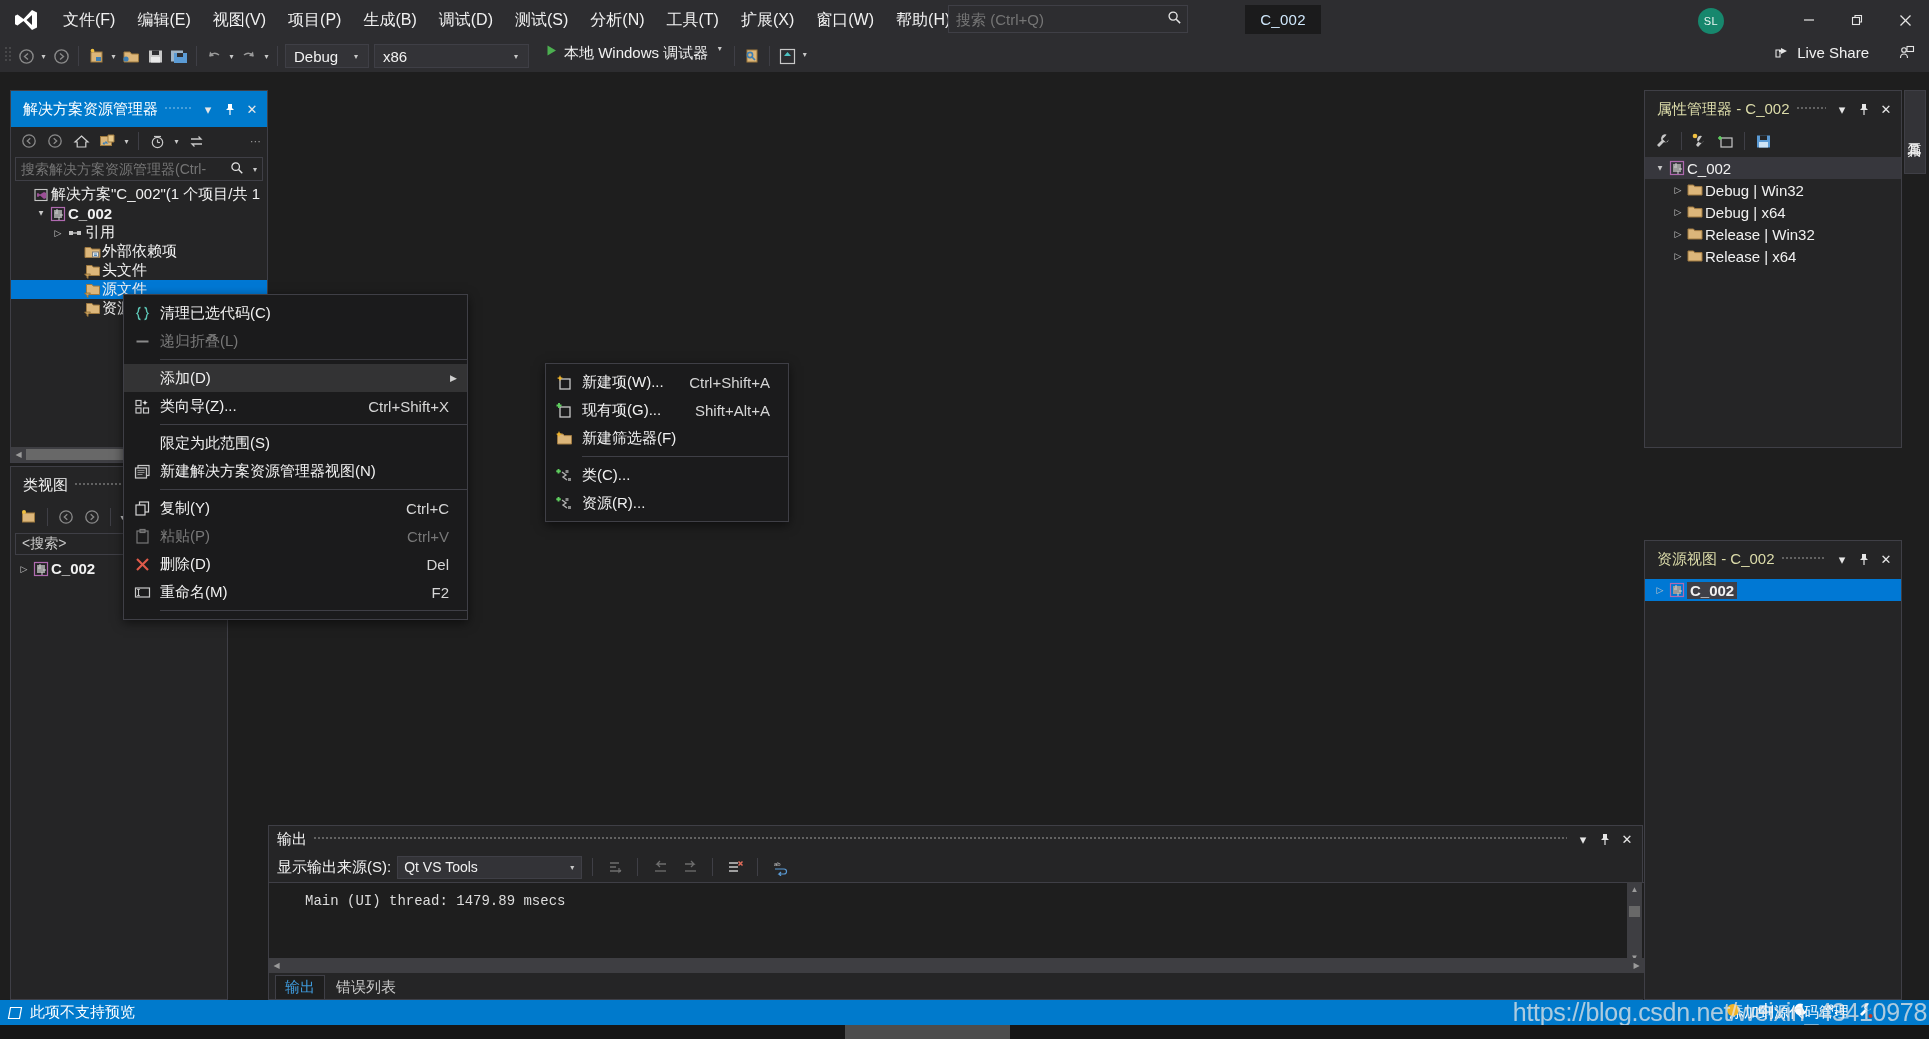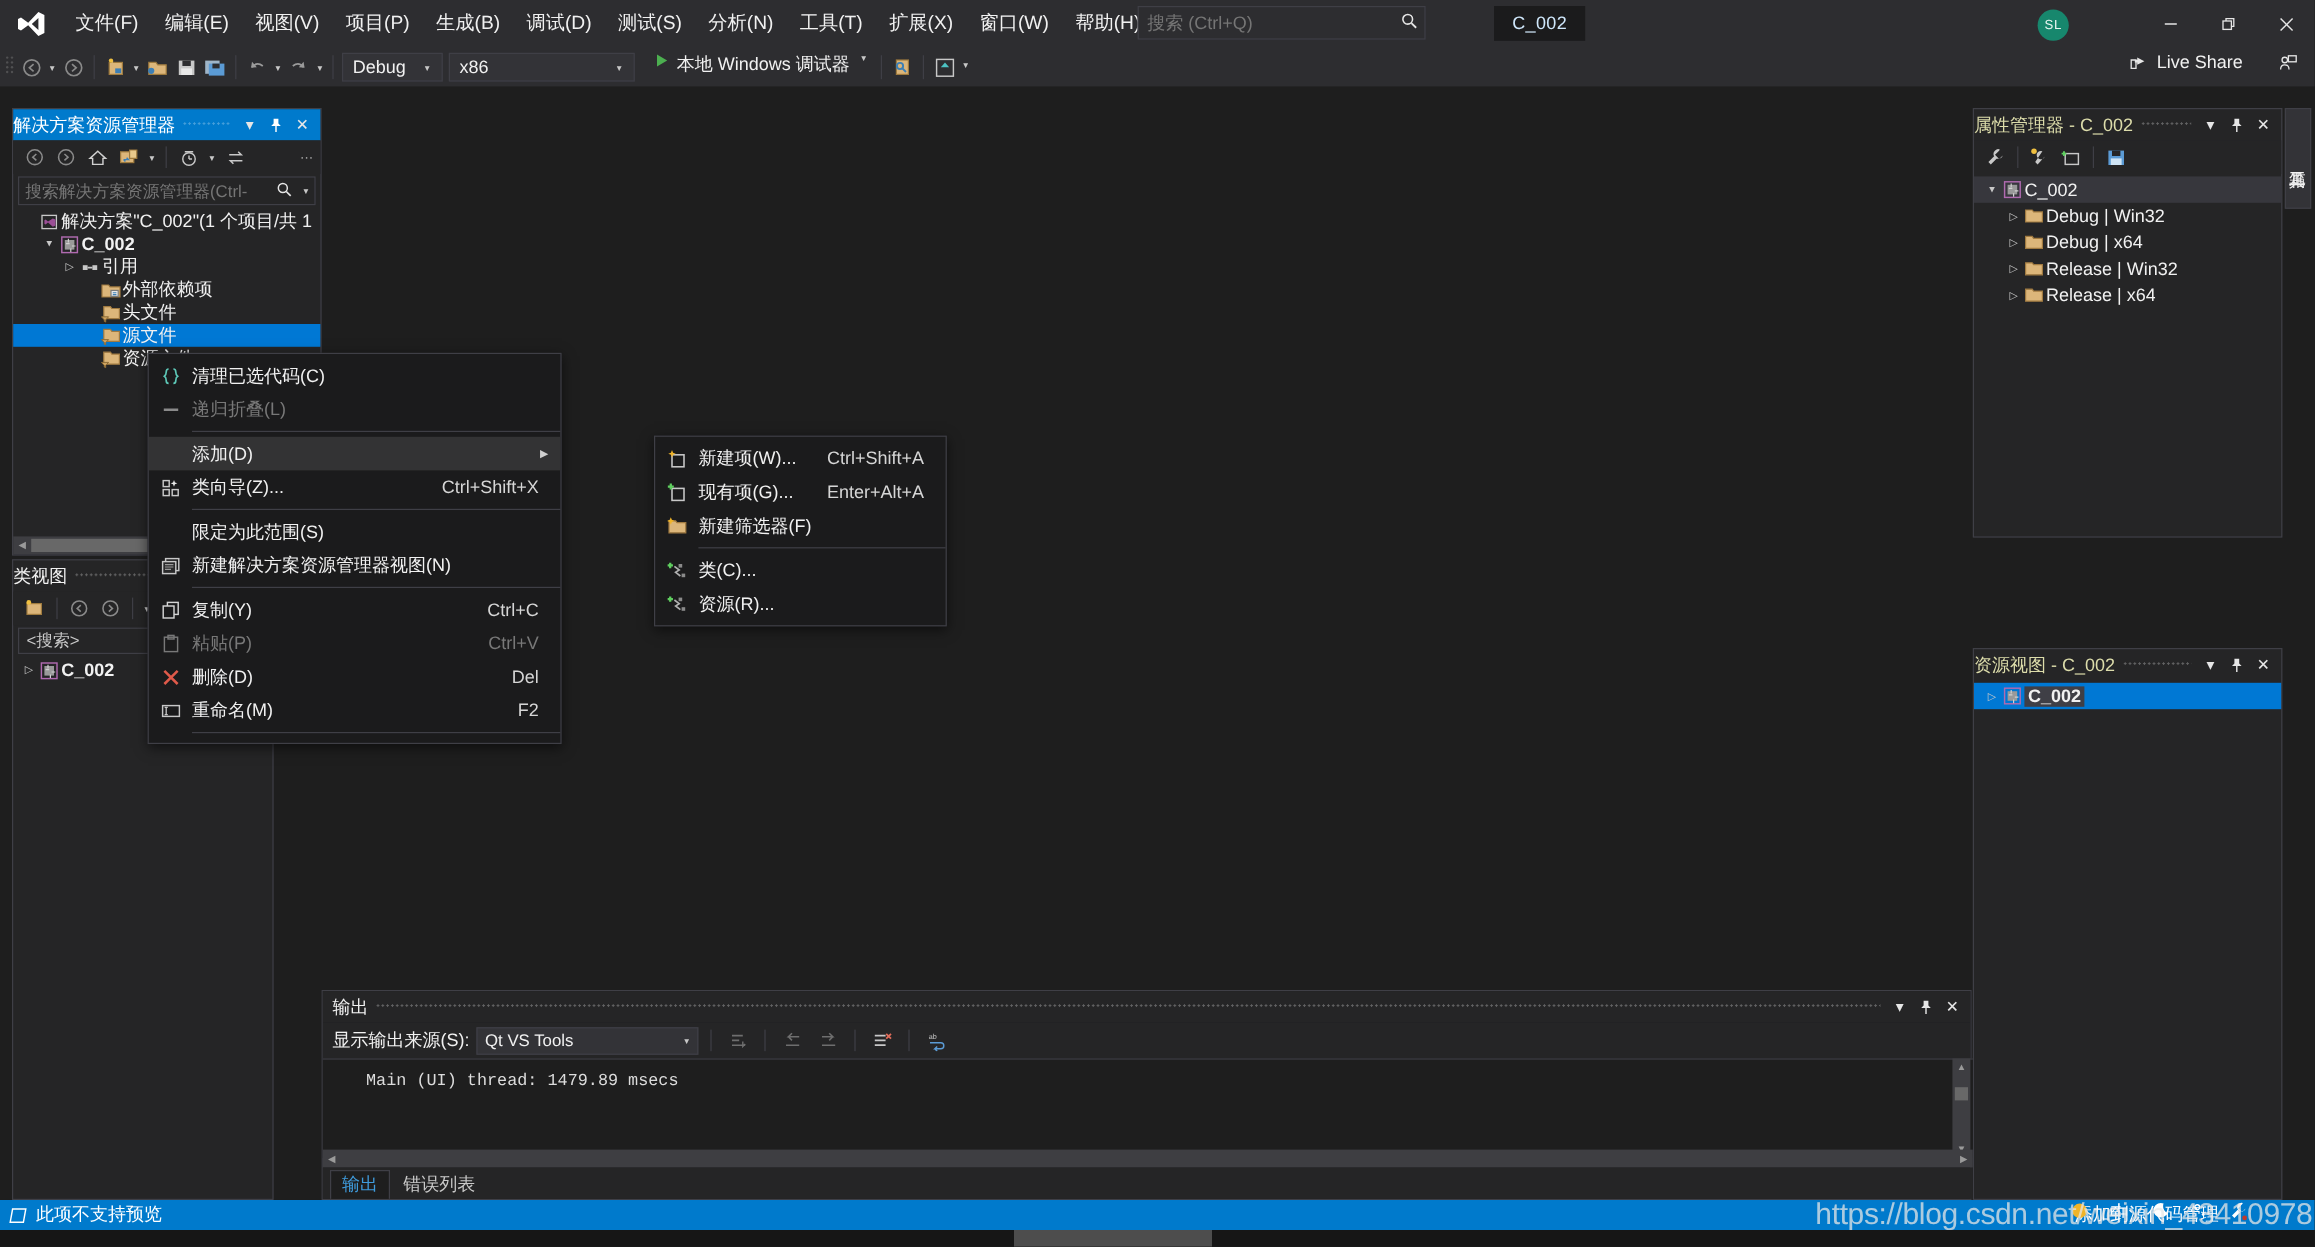--- a/index.html
+++ b/index.html
@@ -66,21 +66,21 @@
     height:24px; display:flex; align-items:flex-start; gap:6px; padding:0 4px 0 6px;
     font-size:15px; color:#f1f1f1; white-space:nowrap;
   }
   .livesharewrap{ position:absolute; right:60px; top:4px; display:flex; align-items:center; gap:7px; }
   .liveshare{ font-size:15px; color:#f1f1f1; }
   .fbicon{ position:absolute; right:14px; top:5px; color:#e6e6e6; }
 
   
   .panel{ position:absolute; background:#252526; border:1px solid #3f3f46; }
   .panel-title{
-    height:26px; display:flex; align-items:center; padding-left:0;
+    height:36px; display:flex; align-items:center; padding-left:12px;
     font-size:15px; color:#f1f1f1; white-space:nowrap;
   }
   .panel-title.active{ background:#007acc; color:#ffffff; }
   .dots{
     flex:1; height:26px; margin:0 6px;
     background-image:radial-gradient(circle, rgba(255,255,255,.28) 1px, transparent 1.1px);
     background-size:4px 4px; background-position:0 10px; background-repeat:repeat-x;
     min-width:10px;
   }
   .tbtns{ display:flex; align-items:center; gap:2px; padding-right:5px; }
@@ -951,21 +951,21 @@
       <div class="mi">
         <span class="mic">
           <span style="display: flex; align-items: center; justify-content: center;">
             <svg width="17" height="17" viewBox="0 0 17 17">
               <rect x="4" y="5" width="10" height="10" fill="none" stroke="#c8c8c8" stroke-width="1.3"></rect>
               <path d="M3 1 v5 M.5 3.5 h5" stroke="#5fce5f" stroke-width="1.9"></path>
             </svg>
           </span>
         </span>
         <span class="mtx">现有项(G)...</span>
-        <span class="msc">Enter+Alt+A</span>
+        <span class="msc">Shift+Alt+A</span>
       </div>
       <div class="mi">
         <span class="mic">
           <span style="display: flex; align-items: center; justify-content: center;">
             <svg width="18" height="17" viewBox="0 0 18 17">
               <path d="M2.5 4 h5.5 l1.2 1.6 h7.3 v8.4 H2.5 z" fill="#dcb67a" stroke="#a07a40"></path>
               <path d="M4 1 l.9 2.2 l2.2 .9 l-2.2 .9 l-.9 2.2 l-.9-2.2 l-2.2-.9 l2.2-.9z" fill="#f0b429"></path>
             </svg>
           </span>
         </span>

